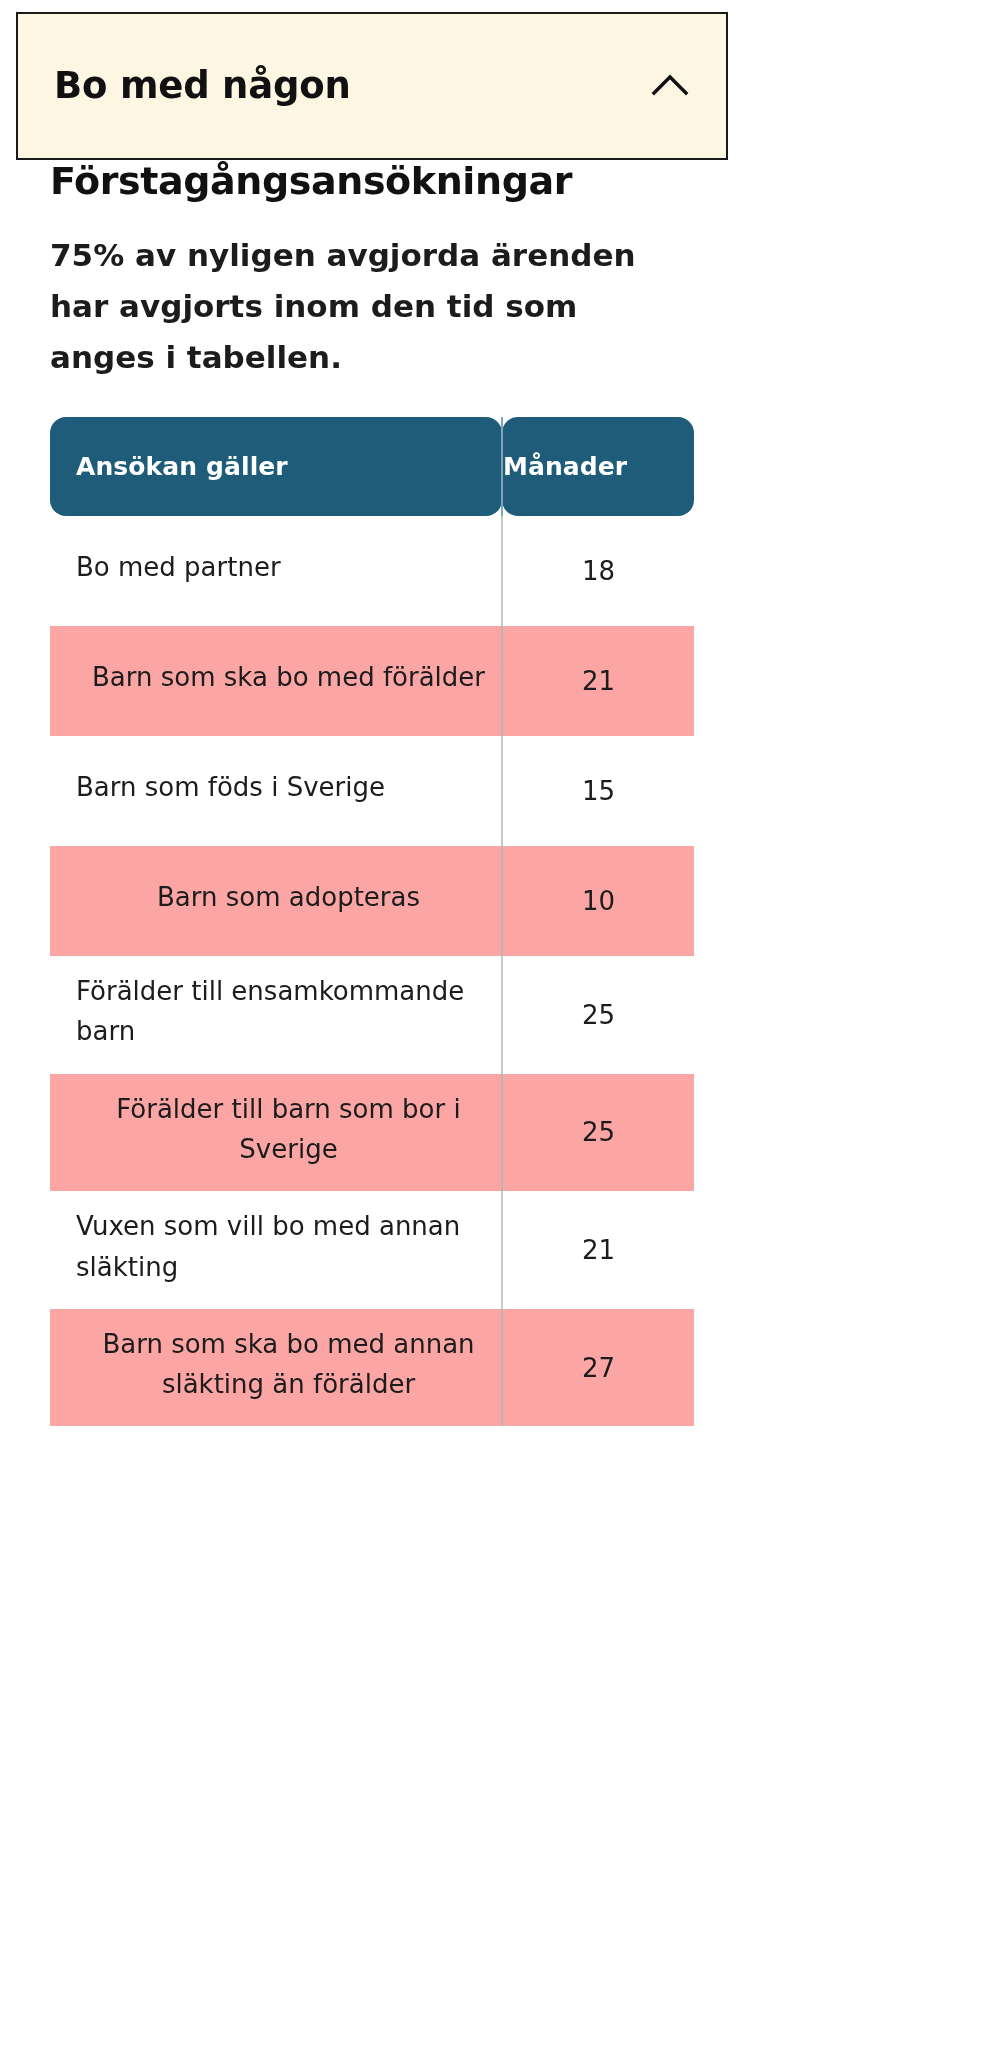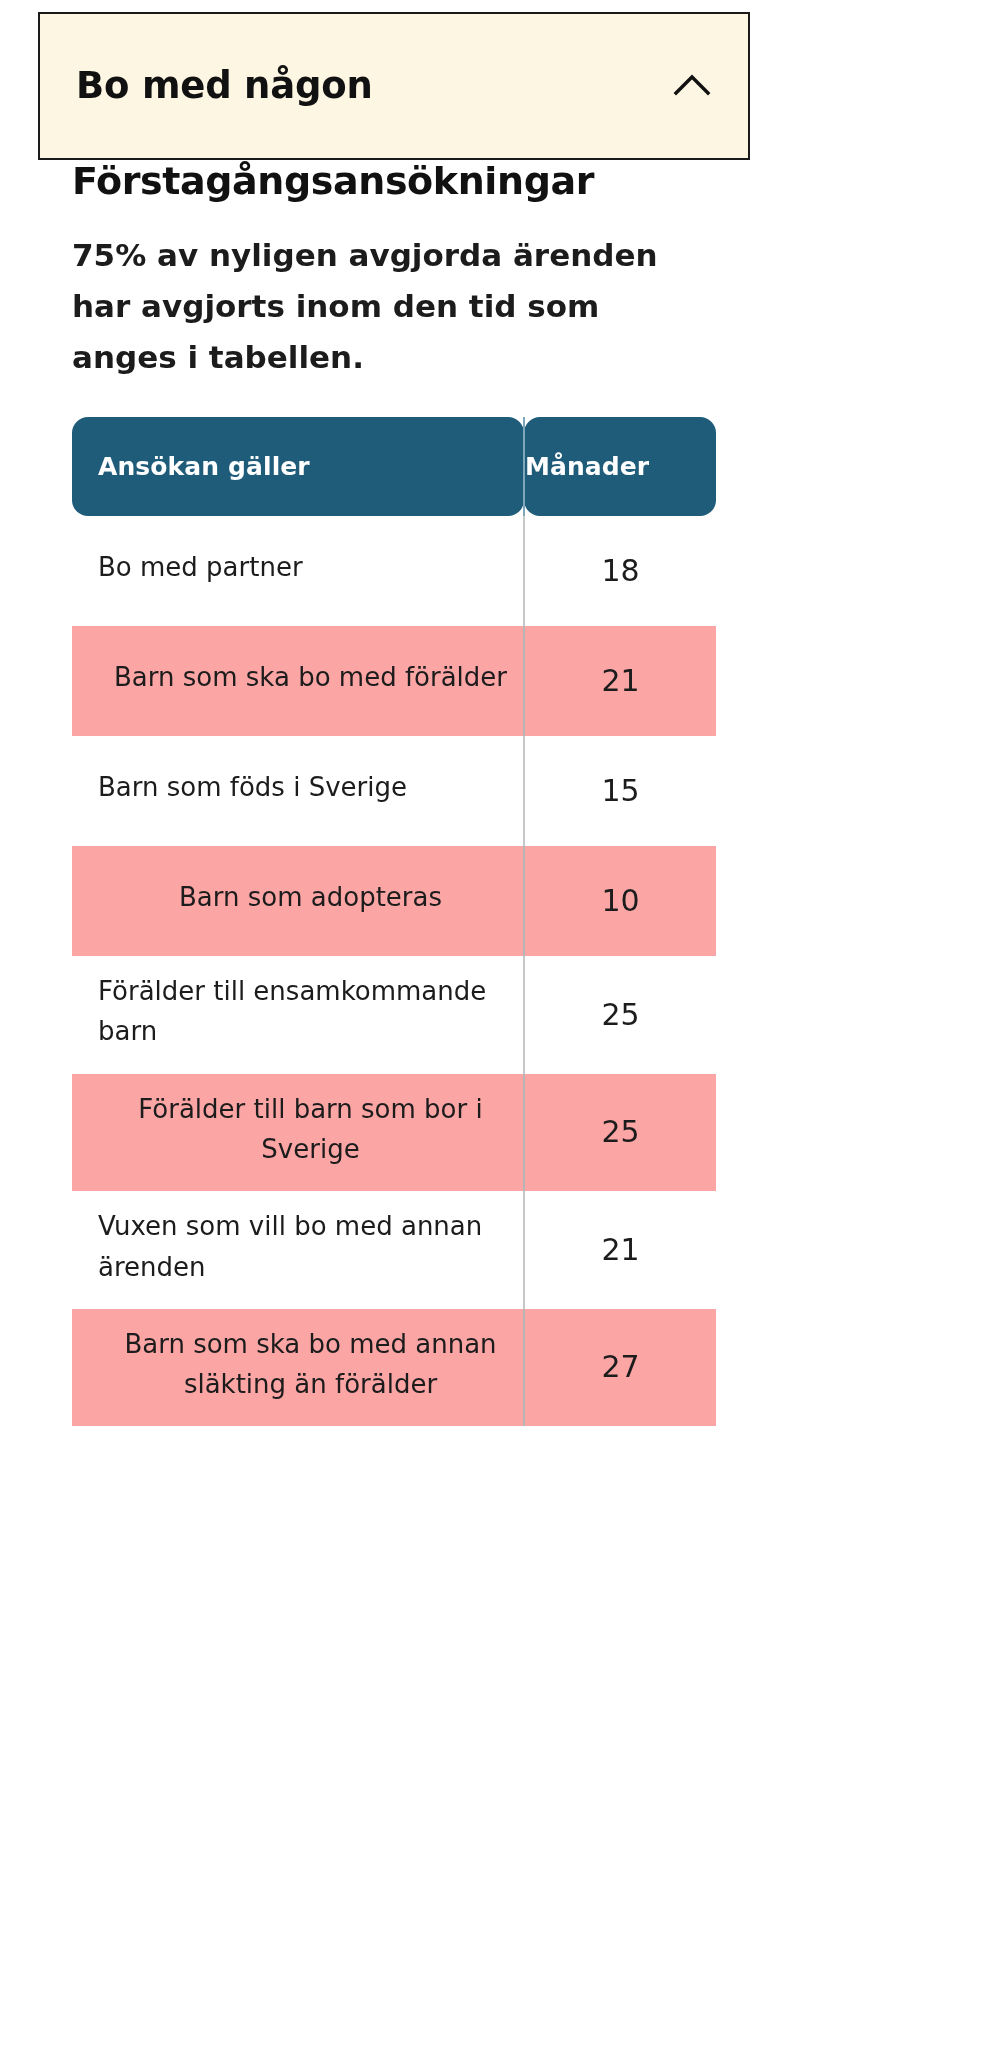--- a/index.html
+++ b/index.html
@@ -15,21 +15,21 @@
   }
   .page {
     position: relative;
     width: 1000px;
     min-height: 2047px;
     background: #ffffff;
     overflow: hidden;
   }
   .content {
     position: absolute;
-    left: 38px;
+    left: 16px;
     top: 12px;
     width: 712px;
   }
 
   
   .accordion {
     box-sizing: border-box;
     width: 712px;
     height: 148px;
     background: #fdf6e3;
@@ -113,21 +113,21 @@
     line-height: 1.55;
     color: #1c1c1c;
     vertical-align: middle;
     padding: 15px 0 22px 26px;
     height: 66px;
   }
   table.waiting tbody td.num {
     text-align: center;
     padding: 22px 0;
     border-left: 2px solid #c8c8c8;
-    font-size: 30px;
+    font-size: 26px;
   }
   table.waiting tbody tr.alt td {
     background: #fca5a5;
     text-align: center;
   }
   table.waiting tbody tr.alt td.num {
     border-left: 2px solid #b6b6b6;
   }
 </style>
 </head>
@@ -181,21 +181,21 @@
           </tr>
           <tr>
             <td>Förälder till ensamkommande barn</td>
             <td class="num">25</td>
           </tr>
           <tr class="alt">
             <td>Förälder till barn som bor i Sverige</td>
             <td class="num">25</td>
           </tr>
           <tr>
-            <td>Vuxen som vill bo med annan ärenden</td>
+            <td>Vuxen som vill bo med annan släkting</td>
             <td class="num">21</td>
           </tr>
           <tr class="alt">
             <td>Barn som ska bo med annan släkting än förälder</td>
             <td class="num">27</td>
           </tr>
         </tbody>
       </table>
     </div>
 

